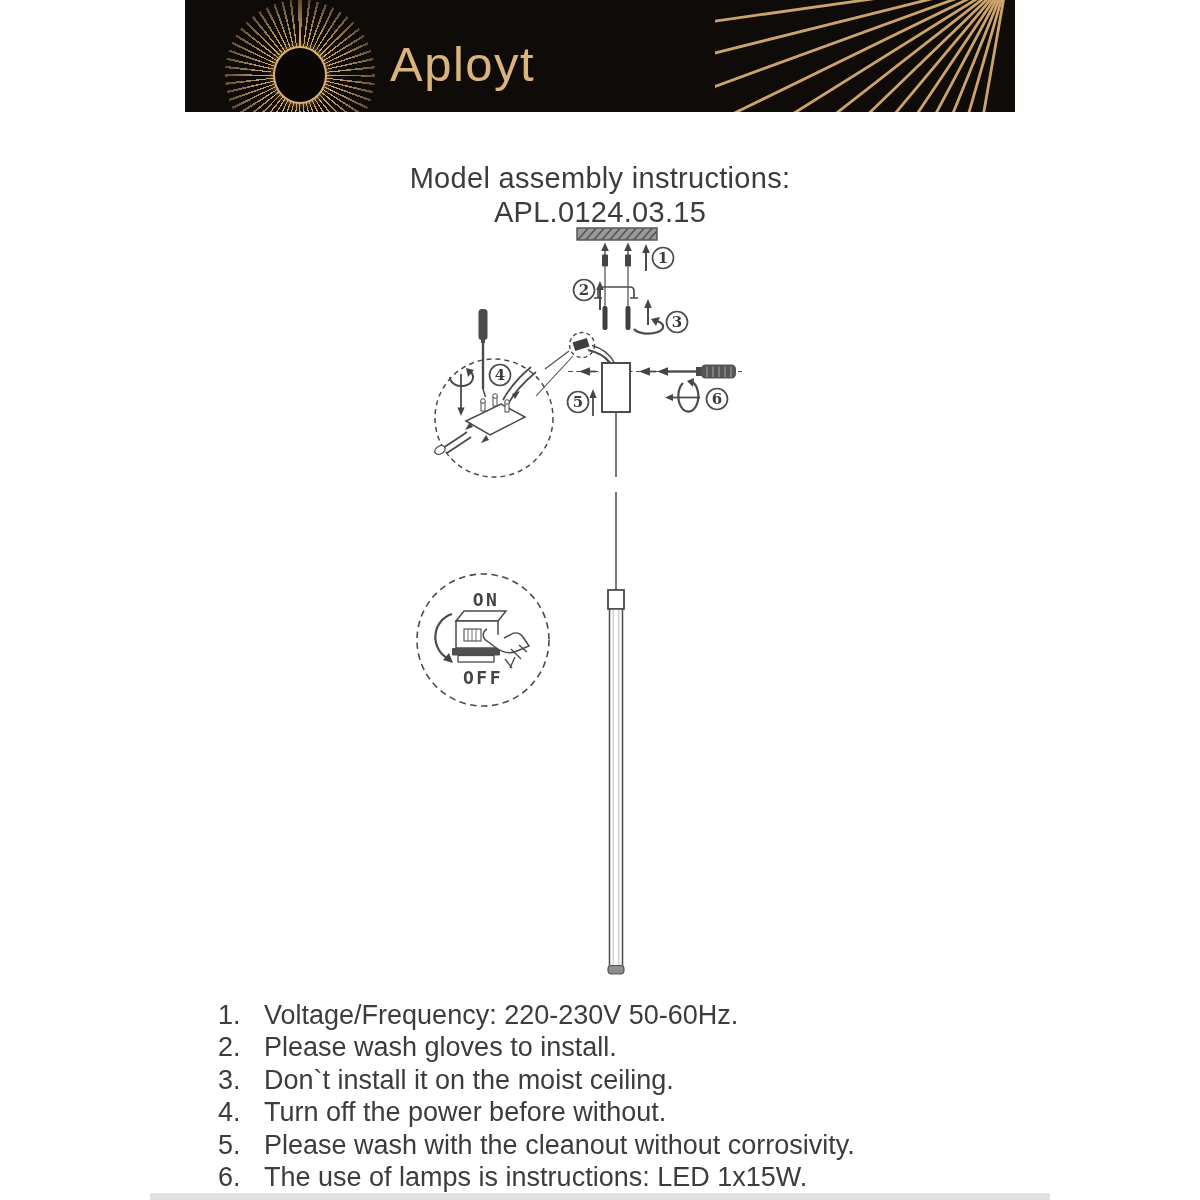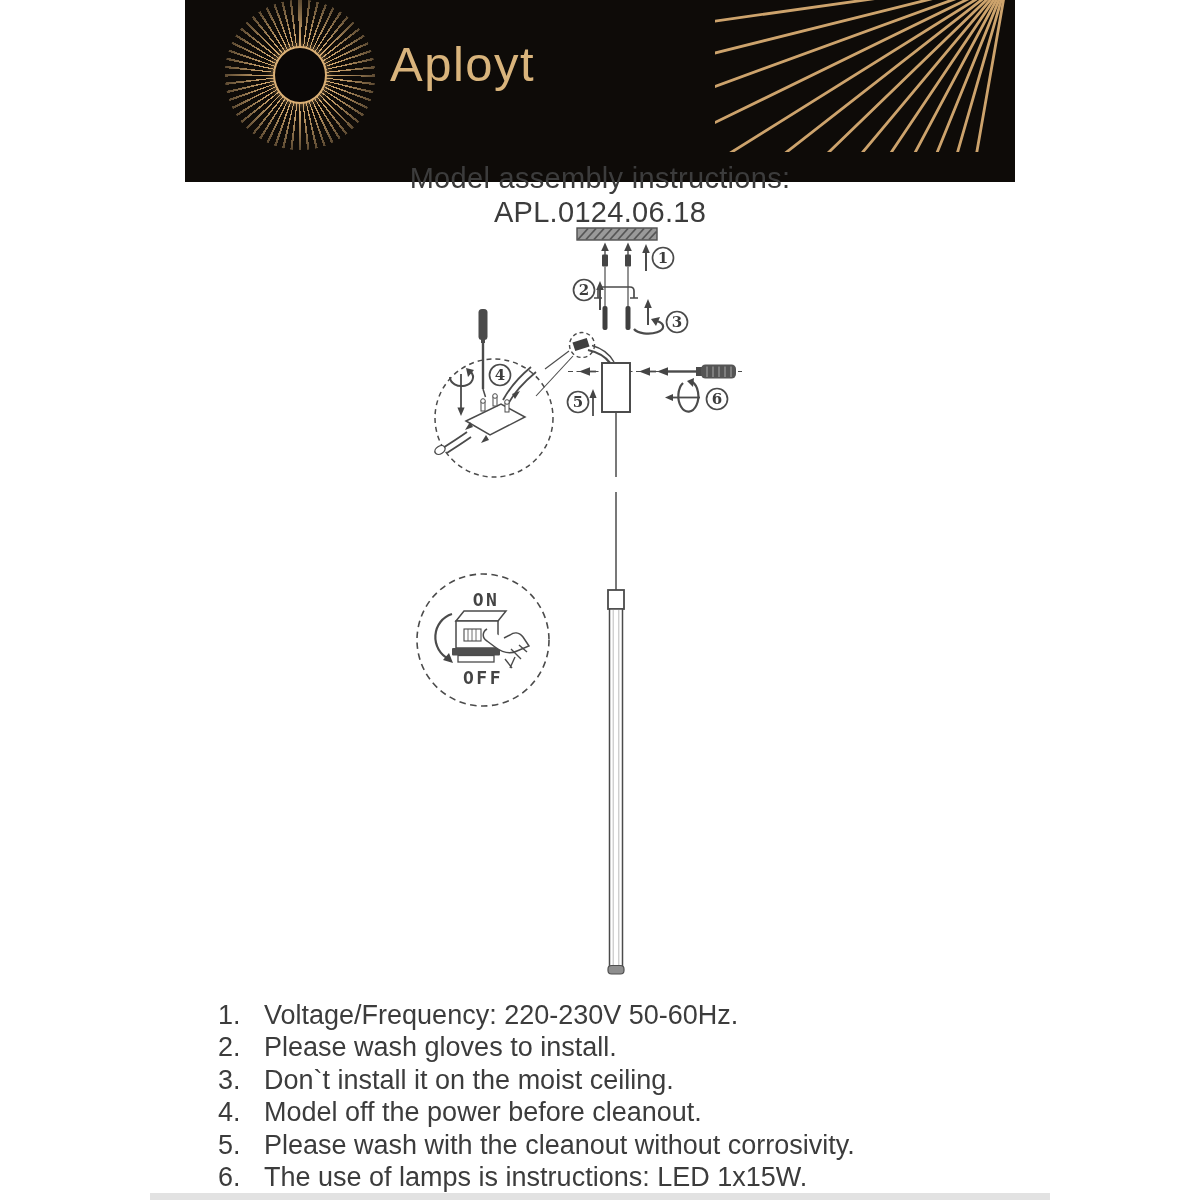--- a/index.html
+++ b/index.html
@@ -1,20 +1,20 @@
 <!DOCTYPE html>
 <html><head>
 <meta charset="utf-8">
 <style>
   html,body{margin:0;padding:0;background:#ffffff;}
   .page{position:relative;width:1200px;height:1200px;background:#ffffff;overflow:hidden;
         font-family:"Liberation Sans", sans-serif;color:#3c3c3c;}
 
   
-  .banner{position:absolute;left:185px;top:0;width:830px;height:182px;background:#0e0b08;overflow:hidden;}
+  .banner{position:absolute;left:185px;top:0;width:830px;height:112px;background:#0e0b08;overflow:hidden;}
   .sunburst{position:absolute;left:40px;top:0;width:150px;height:150px;border-radius:50%;
         background:repeating-conic-gradient(rgba(217,174,116,0.95) 0deg 1.8deg, rgba(14,11,8,0) 1.8deg 6.4deg);}
   .sunburst::before{content:"";position:absolute;inset:0;border-radius:50%;
         background:radial-gradient(circle, rgba(14,11,8,0) 0 34%, rgba(14,11,8,0.45) 62%, #0e0b08 96%);}
   .sunburst::after{content:"";position:absolute;left:50%;top:50%;width:50px;height:54px;
         transform:translate(-50%,-50%);border-radius:50%;background:#0a0706;
         border:2.5px solid #d9ae74;box-shadow:0 0 8px rgba(217,174,116,0.7);}
   .brand{position:absolute;left:205px;top:36px;font-size:49px;letter-spacing:1.5px;
         color:#d9b47c;font-weight:400;}
   .corner-rays{position:absolute;right:0;top:0;}
@@ -60,21 +60,21 @@
         <line x1="292" y1="-20" x2="137" y2="271"></line>
         <line x1="292" y1="-20" x2="168" y2="286"></line>
         <line x1="292" y1="-20" x2="201" y2="297"></line>
         <line x1="292" y1="-20" x2="235" y2="305"></line>
       </g>
     </svg>
   </div>
 
   <div class="title-block">
     <div class="title-line">Model assembly instructions:</div>
-    <div class="title-line">APL.0124.06.18</div>
+    <div class="title-line">APL.0124.03.15</div>
   </div>
 
   <svg class="dg" viewBox="400 220 390 790">
 
     <g>
       <rect x="577" y="228" width="80" height="12" fill="#9a9a9a" stroke="#4f4f4f" stroke-width="1.4"></rect>
       <g stroke="#555" stroke-width="1.8">
         <line x1="578" y1="239.5" x2="588" y2="228.5"></line>
           <line x1="586" y1="239.5" x2="596" y2="228.5"></line>
         <line x1="594" y1="239.5" x2="604" y2="228.5"></line>
@@ -267,21 +267,21 @@
     <div class="inst-row">
       <span class="inst-num">2.</span>
       <span class="inst-text">Please wash gloves to install.</span>
     </div>
     <div class="inst-row">
       <span class="inst-num">3.</span>
       <span class="inst-text">Don`t install it on the moist ceiling.</span>
     </div>
     <div class="inst-row">
       <span class="inst-num">4.</span>
-      <span class="inst-text">Model off the power before cleanout.</span>
+      <span class="inst-text">Turn off the power before without.</span>
     </div>
     <div class="inst-row">
       <span class="inst-num">5.</span>
       <span class="inst-text">Please wash with the cleanout without corrosivity.</span>
     </div>
     <div class="inst-row">
       <span class="inst-num">6.</span>
       <span class="inst-text">The use of lamps is instructions: LED 1x15W.</span>
     </div>
   </div>

